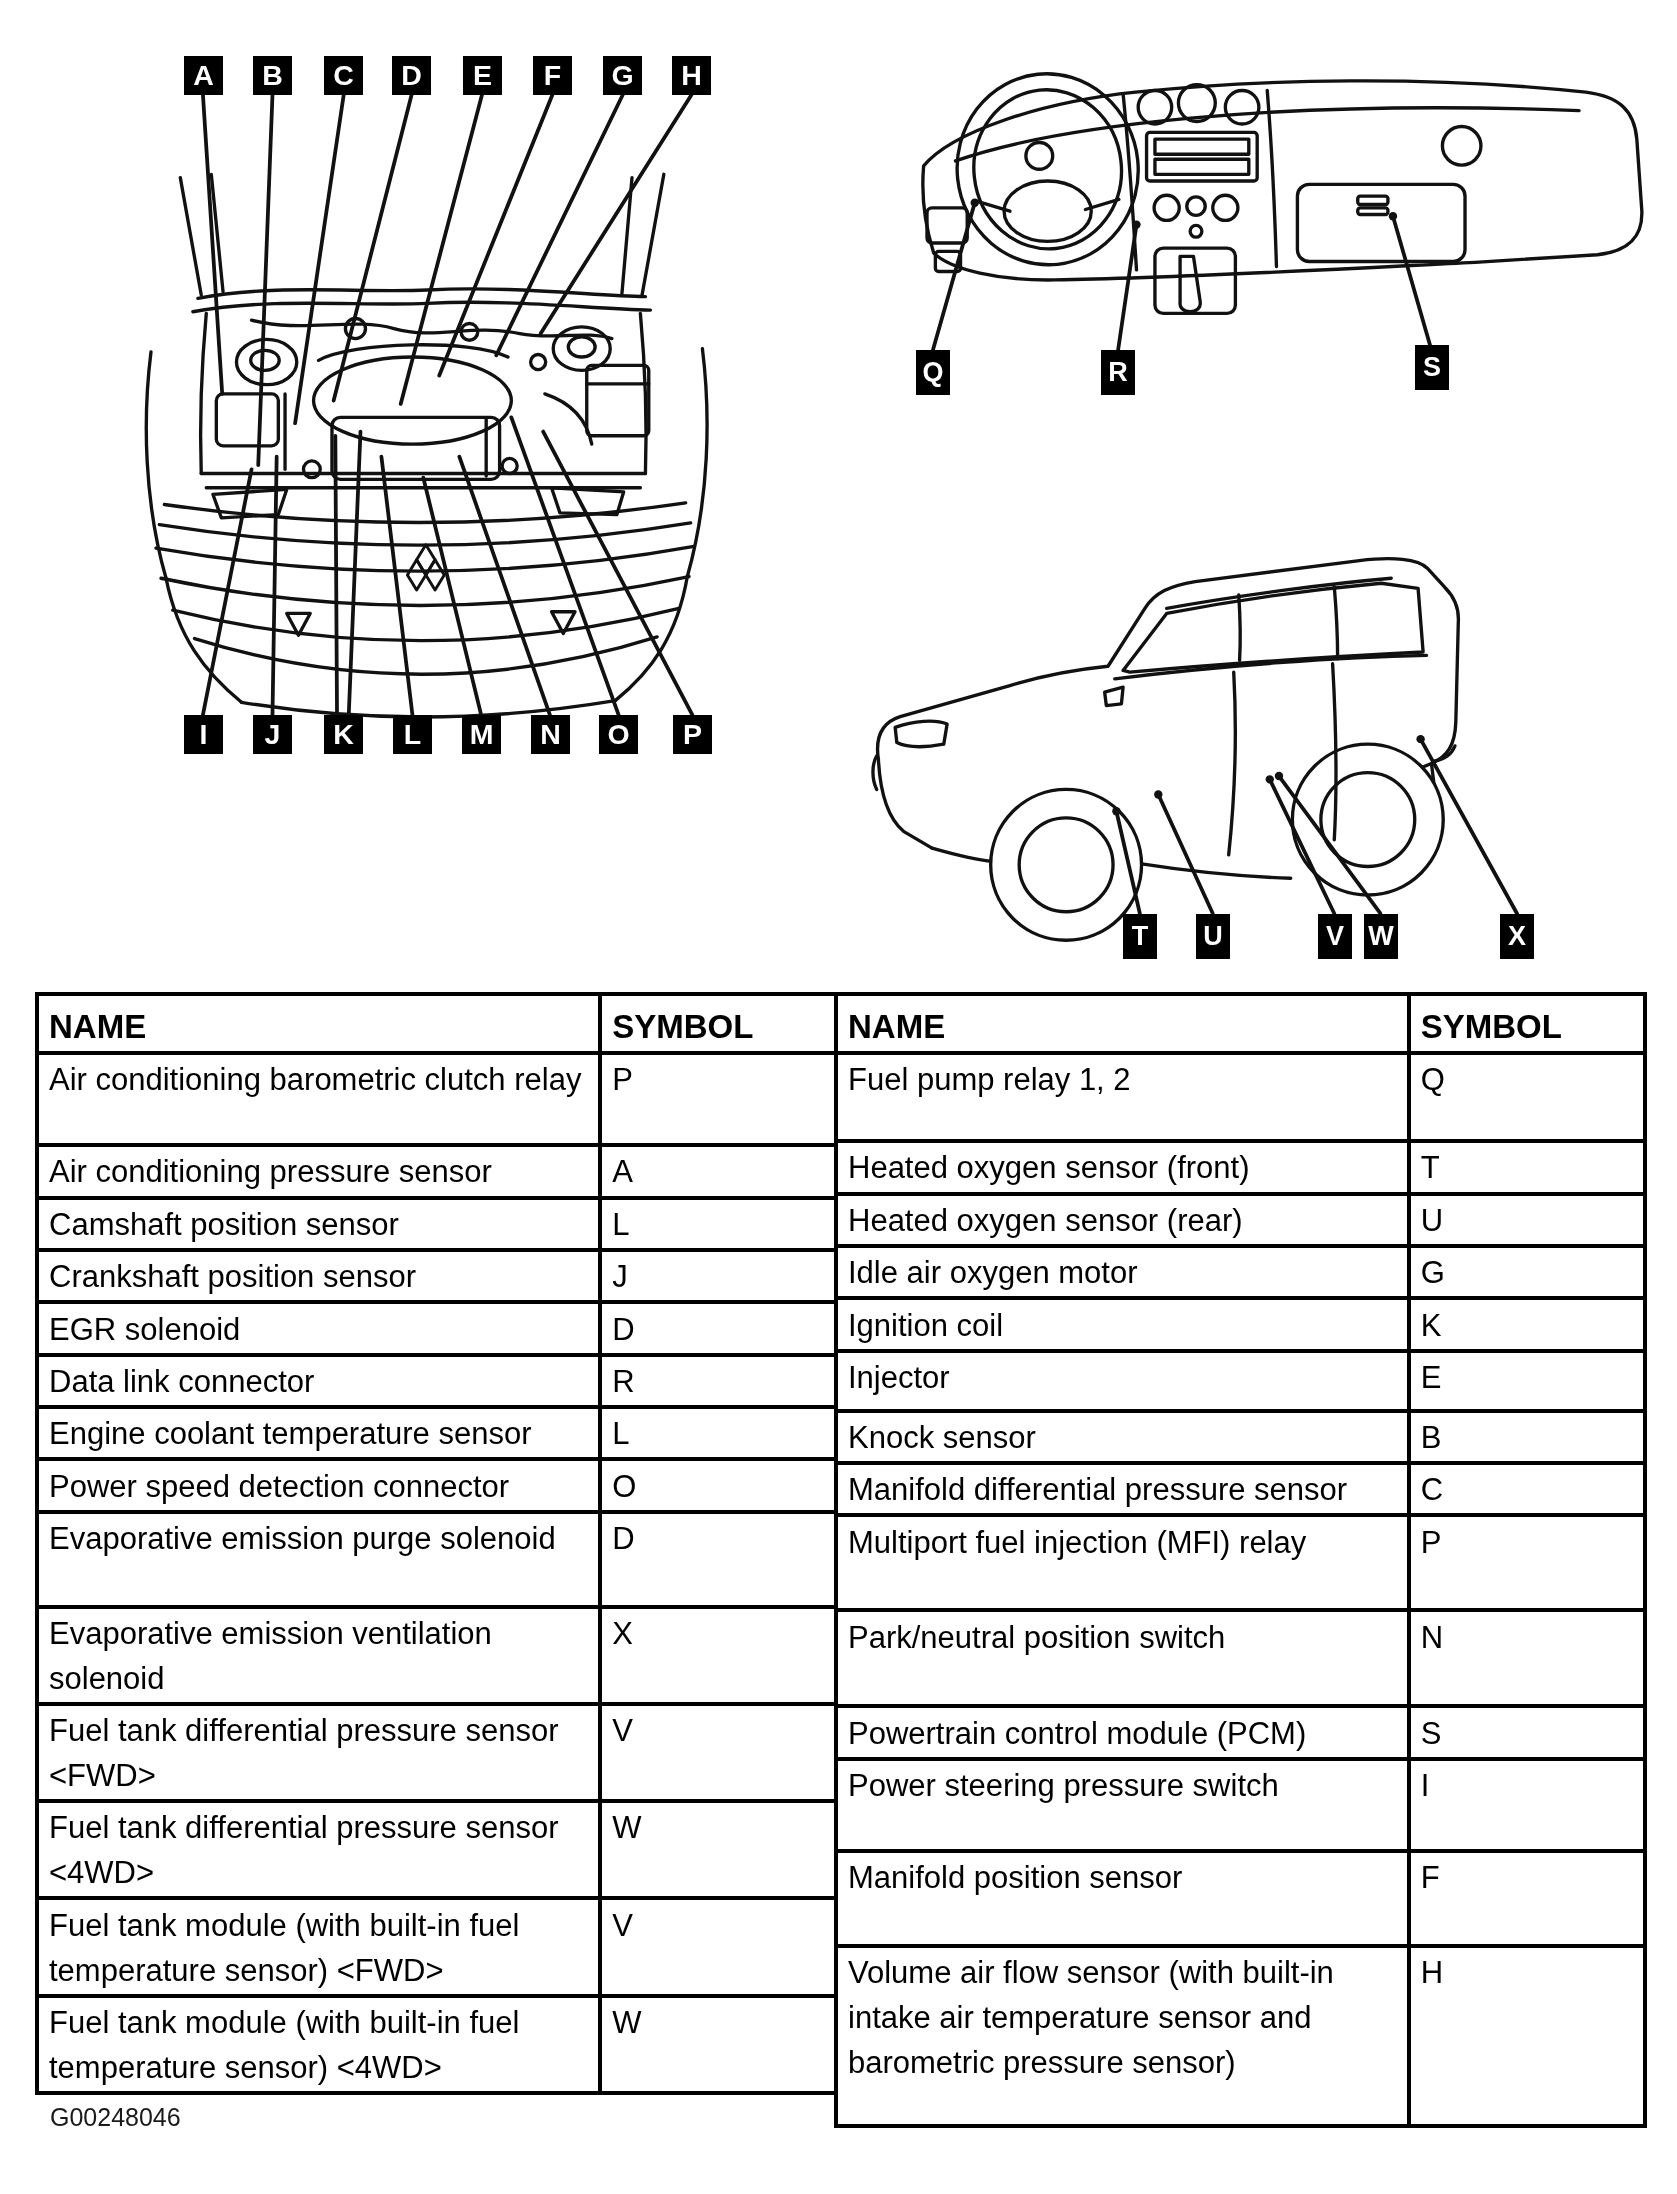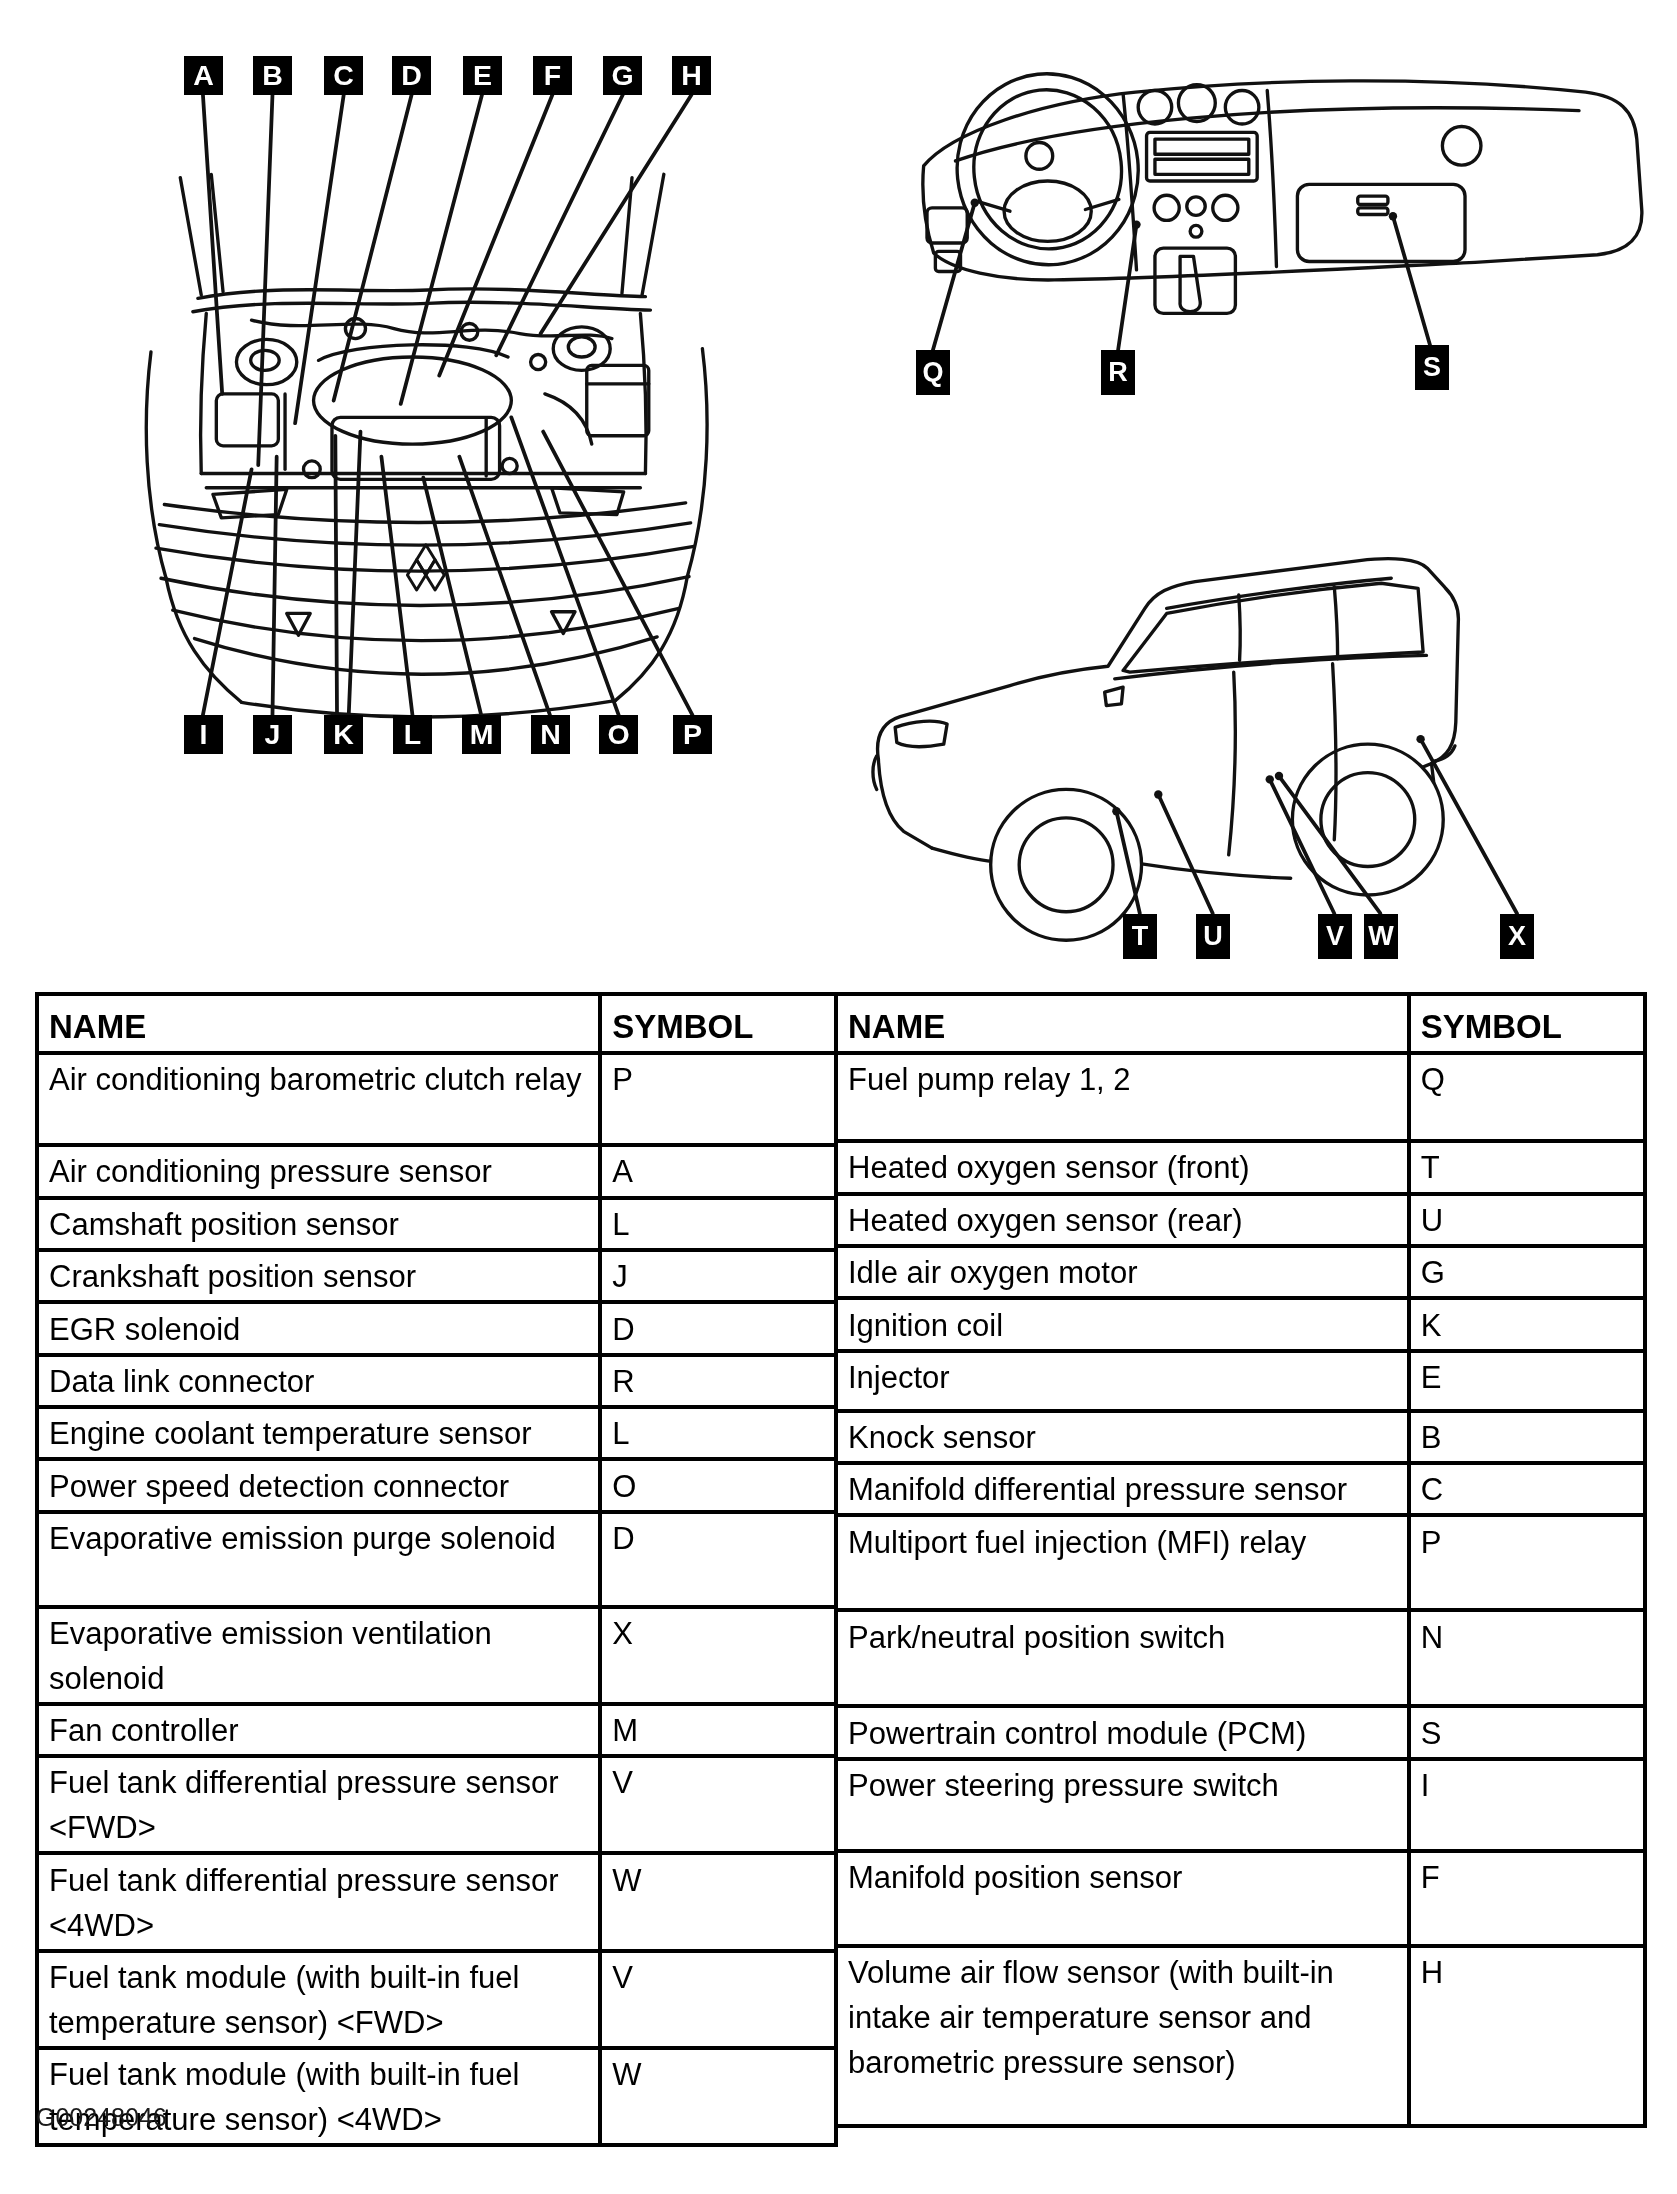--- a/index.html
+++ b/index.html
@@ -12,21 +12,21 @@
   .whitefill{fill:#fff;stroke:#111;stroke-width:4;}
   .callout{position:absolute;width:39px;height:39px;background:#000;color:#fff;
            display:flex;align-items:center;justify-content:center;
            font:bold 28.5px/1 "Liberation Sans",sans-serif;}
   .callout.tall{width:34px;height:45px;font-size:27px;}
   .tblwrap{position:absolute;}
   table{border-collapse:collapse;table-layout:fixed;width:100%;}
   th,td{border:4.2px solid #000;vertical-align:top;overflow:hidden;
         font:31px/1.45 "Liberation Sans",sans-serif;padding:3.4px 6.7px 0 10px;text-align:left;}
   th{font-size:33px;font-weight:bold;padding-top:6.7px;}
-  .figcode{position:absolute;left:36px;top:2102px;font:25px/1.2 "Liberation Sans",sans-serif;color:#1a1a1a;}
+  .figcode{position:absolute;left:50px;top:2102px;font:25px/1.2 "Liberation Sans",sans-serif;color:#1a1a1a;}
 </style>
 </head>
 <body>
 
 <div class="page">
 
   <svg width="1678" height="2194" viewBox="0 0 2002 2618">
 
     <g class="lineart">
       <path d="M215,212 L240,352"></path>
@@ -253,24 +253,20 @@
             <td>O</td>
           </tr>
       <tr style="height:95px">
             <td>Evaporative emission purge solenoid</td>
             <td>D</td>
           </tr>
       <tr style="height:94px">
             <td>Evaporative emission ventilation solenoid</td>
             <td>X</td>
           </tr>
-      <tr style="height:52px">
-            <td>Fan controller</td>
-            <td>M</td>
-          </tr>
       <tr style="height:92px">
             <td>Fuel tank differential pressure sensor &lt;FWD&gt;</td>
             <td>V</td>
           </tr>
       <tr style="height:95px">
             <td>Fuel tank differential pressure sensor &lt;4WD&gt;</td>
             <td>W</td>
           </tr>
       <tr style="height:92px">
             <td>Fuel tank module (with built-in fuel temperature sensor) &lt;FWD&gt;</td>

